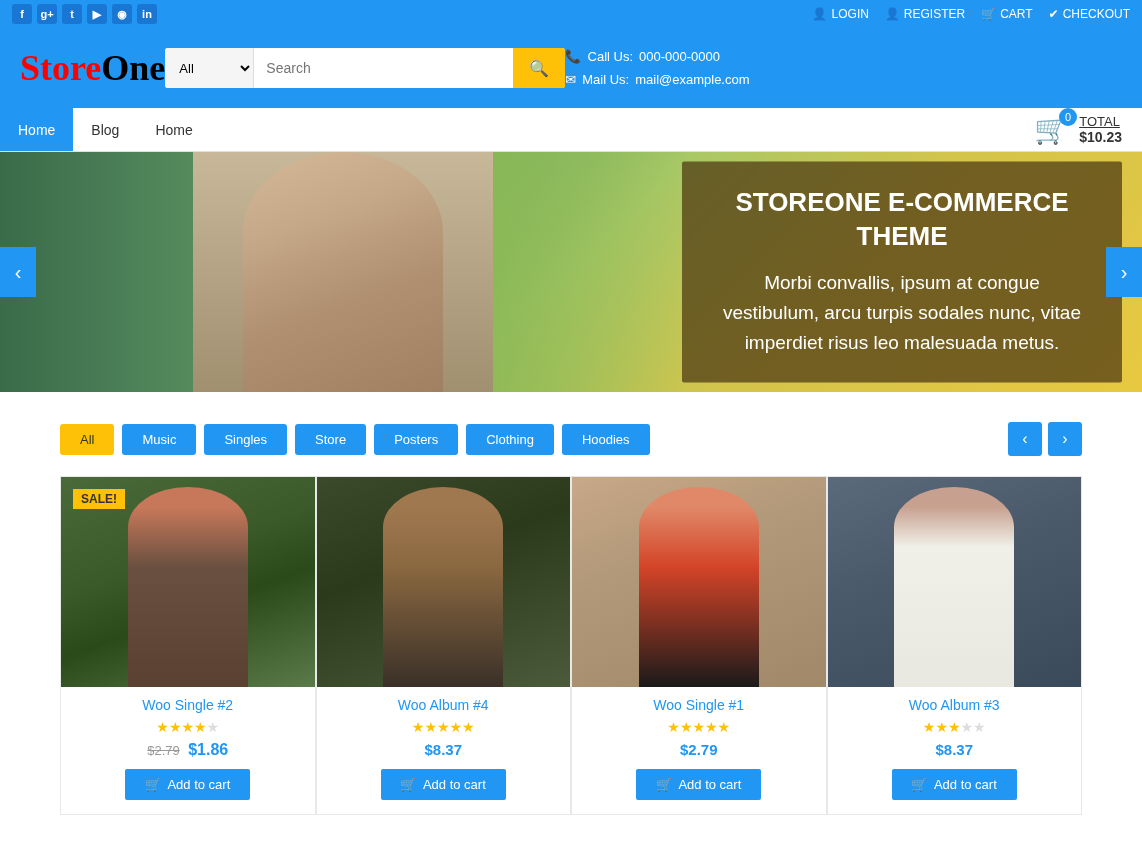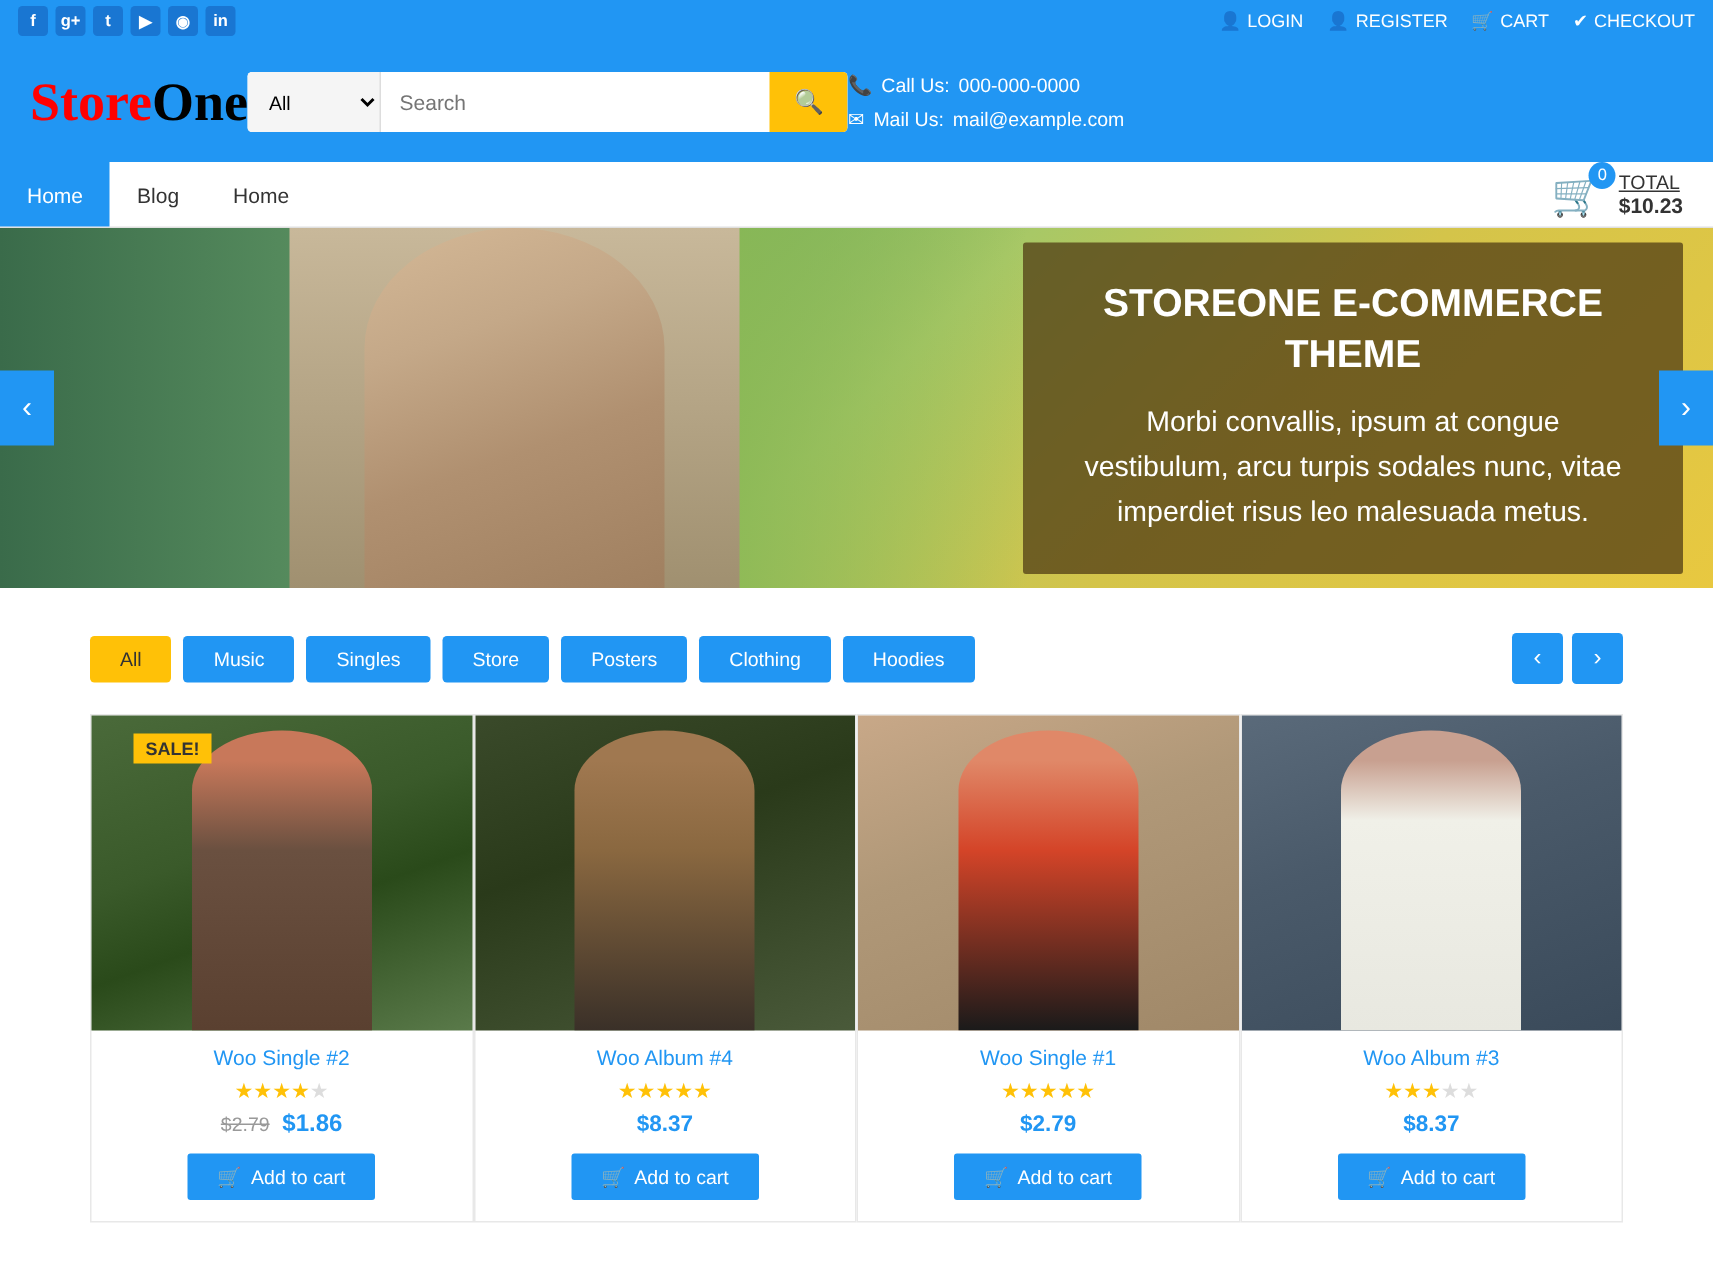--- a/index.html
+++ b/index.html
@@ -203,21 +203,21 @@
       position: relative;
       overflow: hidden;
     }
     
     .product-img-1 { background: linear-gradient(160deg, #4a6a3a 0%, #3a5a2a 40%, #2a4a1a 60%, #5a7a4a 100%); }
     .product-img-2 { background: linear-gradient(160deg, #3a4a2a 0%, #2a3a1a 40%, #4a5a3a 100%); }
     .product-img-3 { background: linear-gradient(160deg, #c8a888 0%, #b09878 40%, #a08868 100%); }
     .product-img-4 { background: linear-gradient(160deg, #5a6a7a 0%, #4a5a6a 40%, #3a4a5a 100%); }
 
     .sale-badge {
-      position: absolute; top: 12px; left: 28px;
+      position: absolute; top: 12px; left: 12px;
       background: #FFC107; color: #333;
       font-size: 12px; font-weight: bold;
       padding: 3px 8px;
       z-index: 2;
     }
     .product-name {
       font-size: 14px; color: #2196F3; margin: 10px 0 6px;
       font-weight: normal;
     }
     .stars { color: #FFC107; font-size: 14px; margin-bottom: 6px; }

